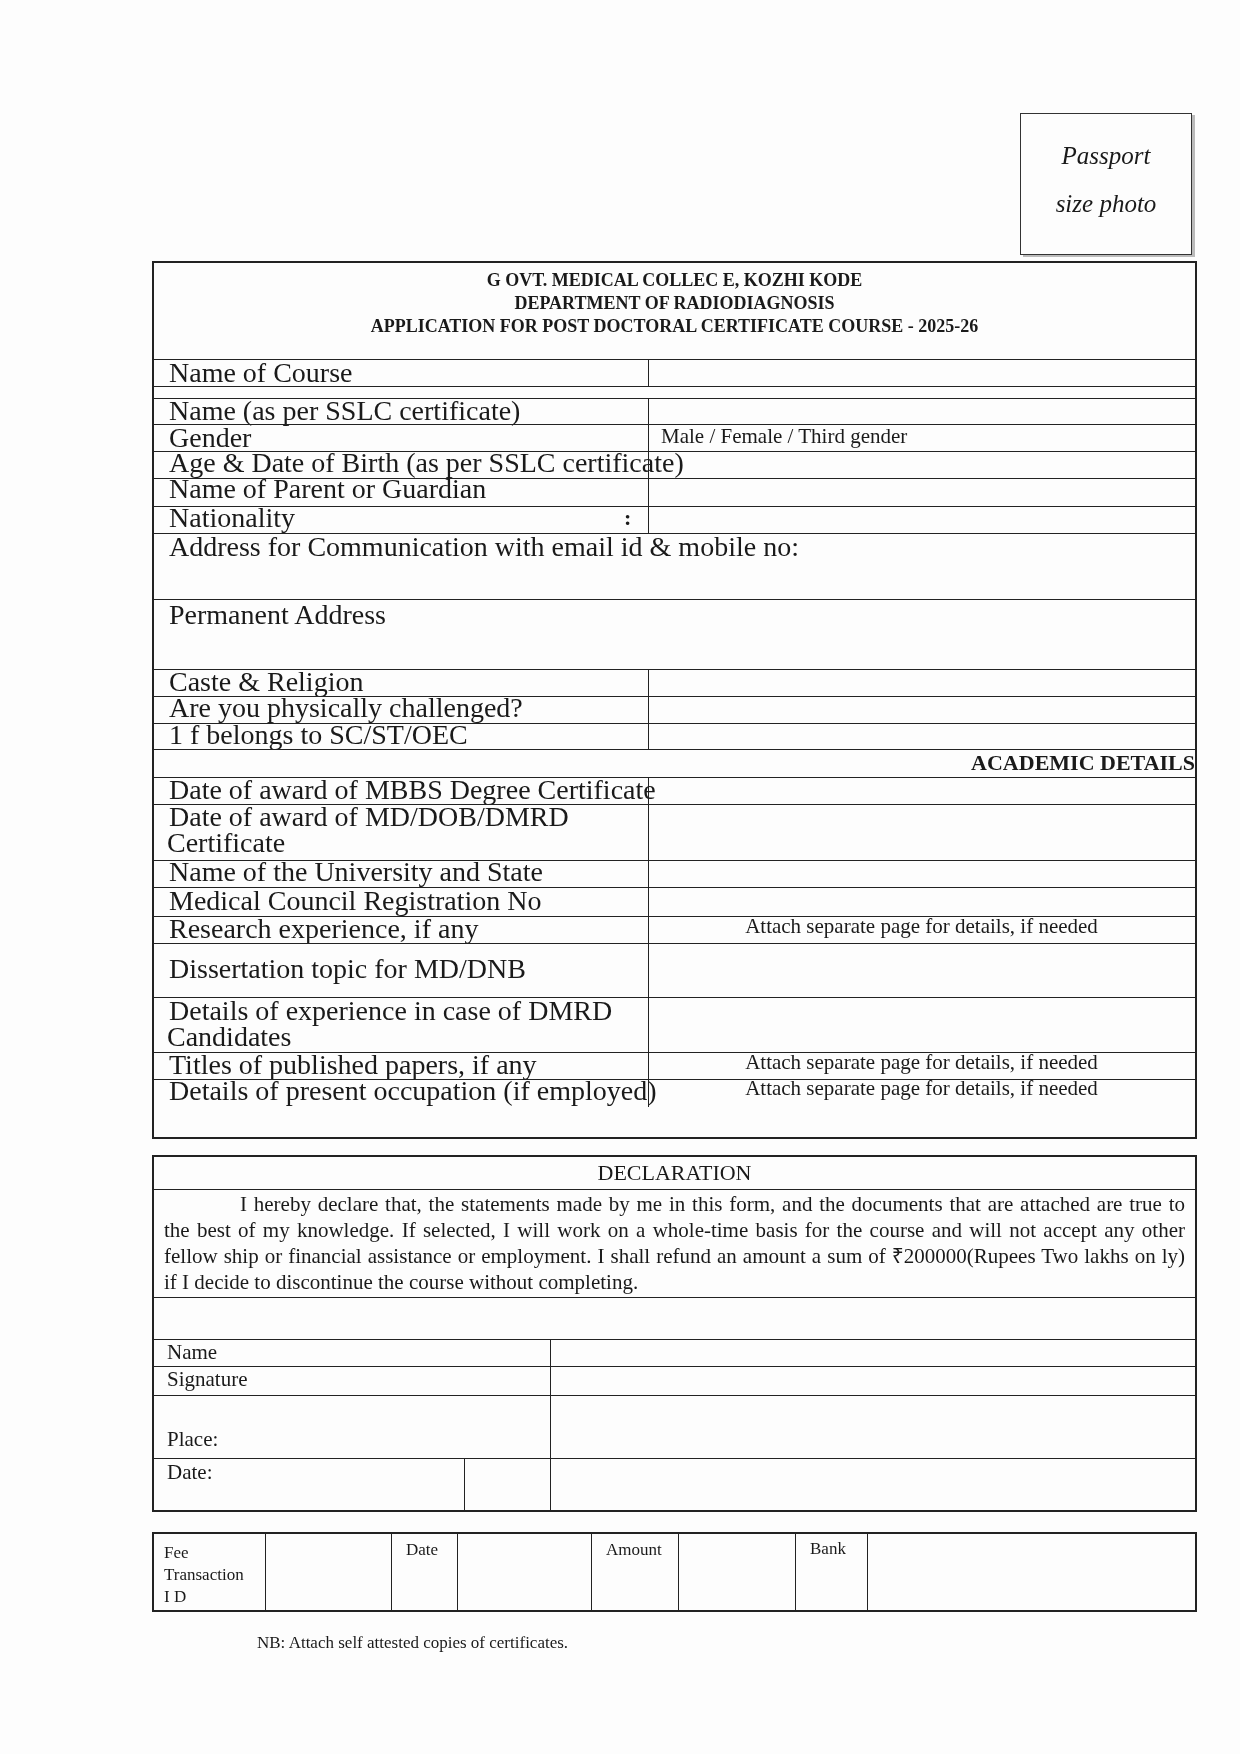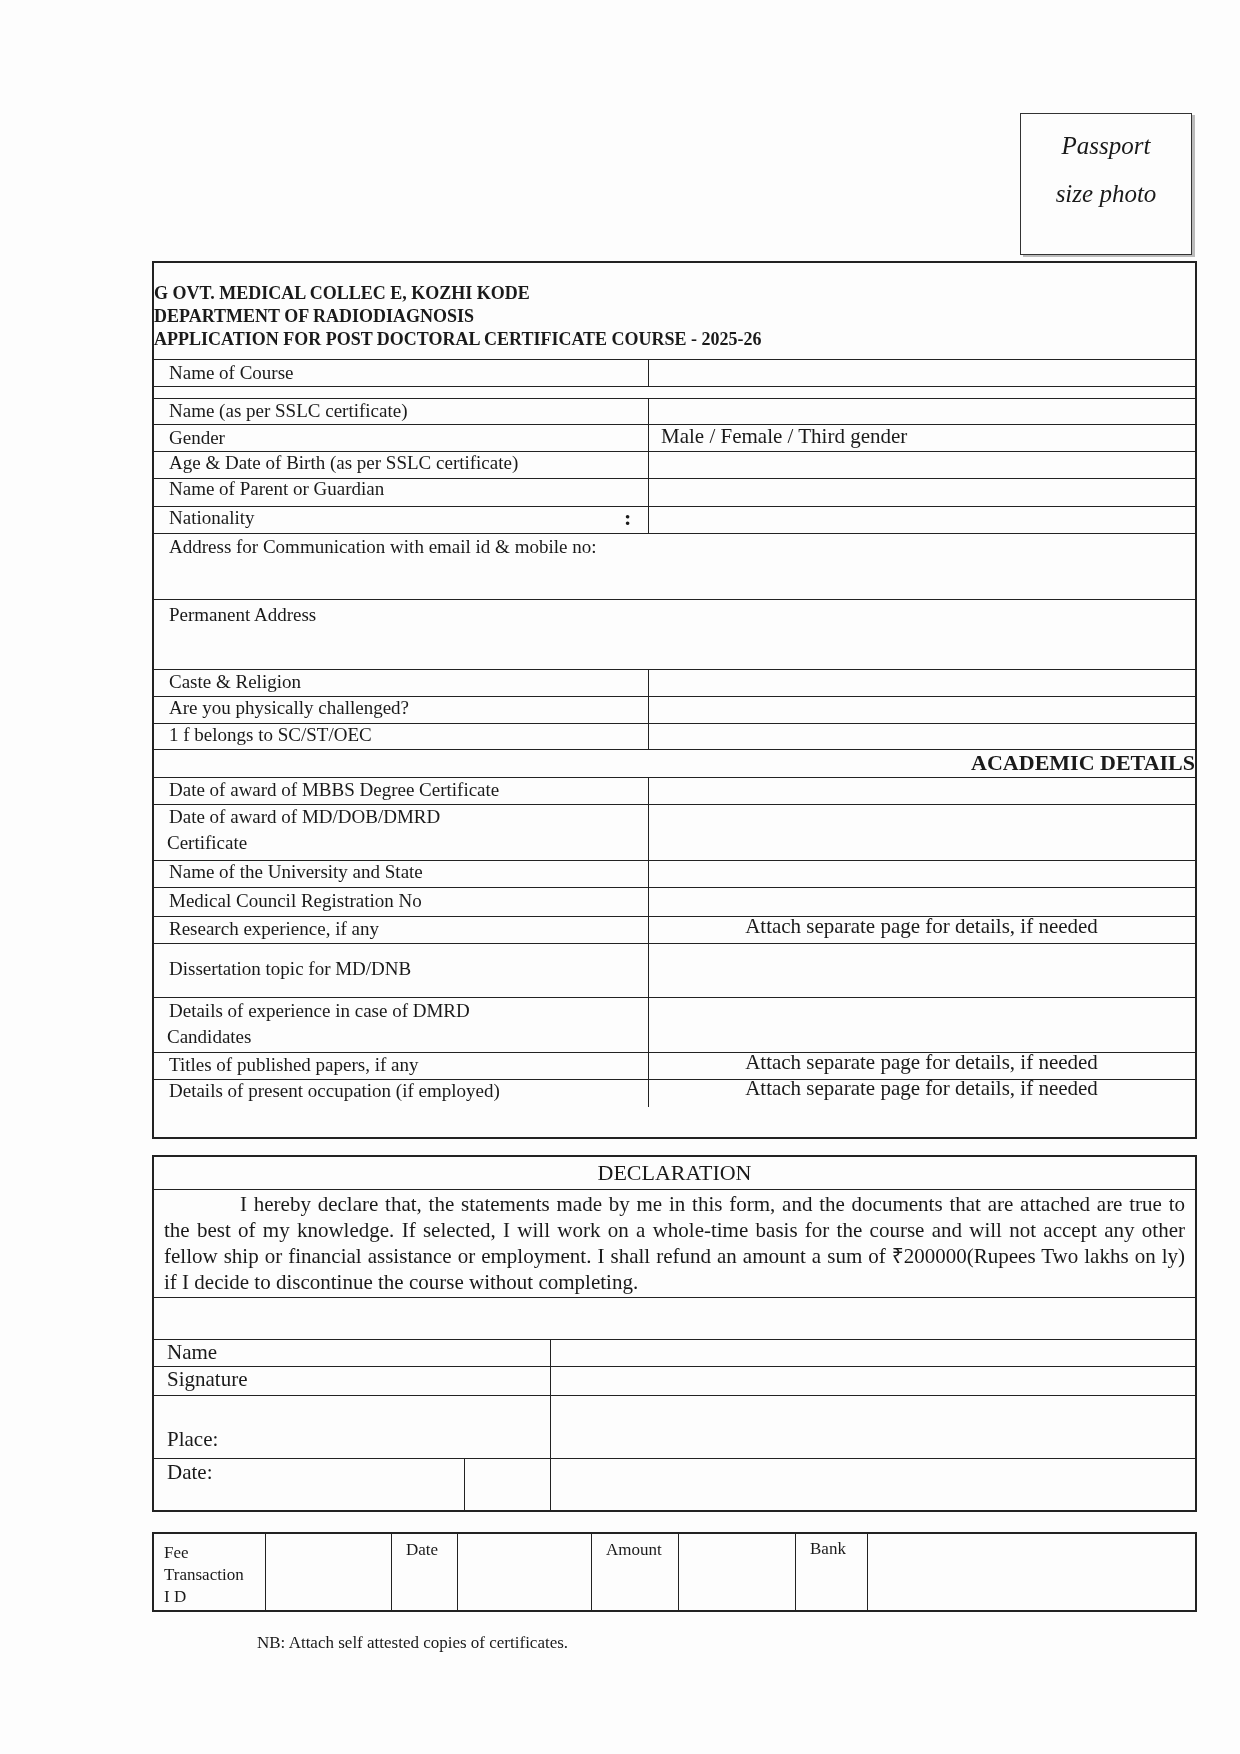--- a/index.html
+++ b/index.html
@@ -1,24 +1,24 @@
 <!DOCTYPE html>
 <html><head>
 <meta charset="utf-8">
 <style>
   html, body { margin:0; padding:0; }
   body { width:1240px; height:1754px; background:#fdfdfd; position:relative; overflow:hidden;
          font-family:"Liberation Serif", serif; color:#1a1a1a; }
   .abs { position:absolute; }
   .photo { left:1020px; top:113px; width:172px; height:142px; border:1.5px solid #333; box-shadow:3px 2px 0 #bbb;
-           text-align:center; font-style:italic; font-size:25px; line-height:48px; padding-top:8px; box-sizing:border-box; }
+           text-align:center; font-style:italic; font-size:25px; line-height:48px; padding-top:18px; box-sizing:border-box; }
   .main { left:152px; top:261px; width:1045px; height:878px; border:2px solid #222; box-sizing:border-box; }
-  .hdr { position:absolute; left:0; top:0; width:100%; height:96px; text-align:left; font-weight:bold; font-size:18px; line-height:23px; padding-top:19px; }
+  .hdr { position:absolute; left:0; top:0; width:100%; height:96px; text-align:center; font-weight:bold; font-size:18px; line-height:23px; padding-top:6px; }
   .row { position:absolute; left:0; width:100%; border-top:1.6px solid #222; box-sizing:border-box; }
-  .lbl { position:absolute; left:15px; font-size:19px; line-height:26px; }
+  .lbl { position:absolute; left:15px; font-size:28px; line-height:26px; }
   .vline { position:absolute; left:494px; top:0; bottom:0; border-left:1.6px solid #222; }
   .val { position:absolute; left:508px; font-size:21px; line-height:26px; }
   .valc { position:absolute; left:494px; right:0; text-align:center; font-size:21px; line-height:26px; }
   .section { text-align:right; font-weight:bold; font-size:22px; }
   .decl { left:152px; top:1155px; width:1045px; height:357px; border:2px solid #222; box-sizing:border-box; }
   .decl-title { position:absolute; left:0; top:0; width:100%; height:32px; text-align:center; font-size:22px; line-height:32px; border-bottom:1.6px solid #222; }
   .decl-text { position:absolute; left:10px; right:10px; top:34px; font-size:21px; line-height:26px; text-align:justify; }
   .decl-text p { margin:0; text-indent:76px; }
   .fee { left:152px; top:1532px; width:1045px; height:80px; border:2px solid #222; box-sizing:border-box; font-size:17px; }
   .fcell { position:absolute; top:0; bottom:0; border-left:1.6px solid #222; }

